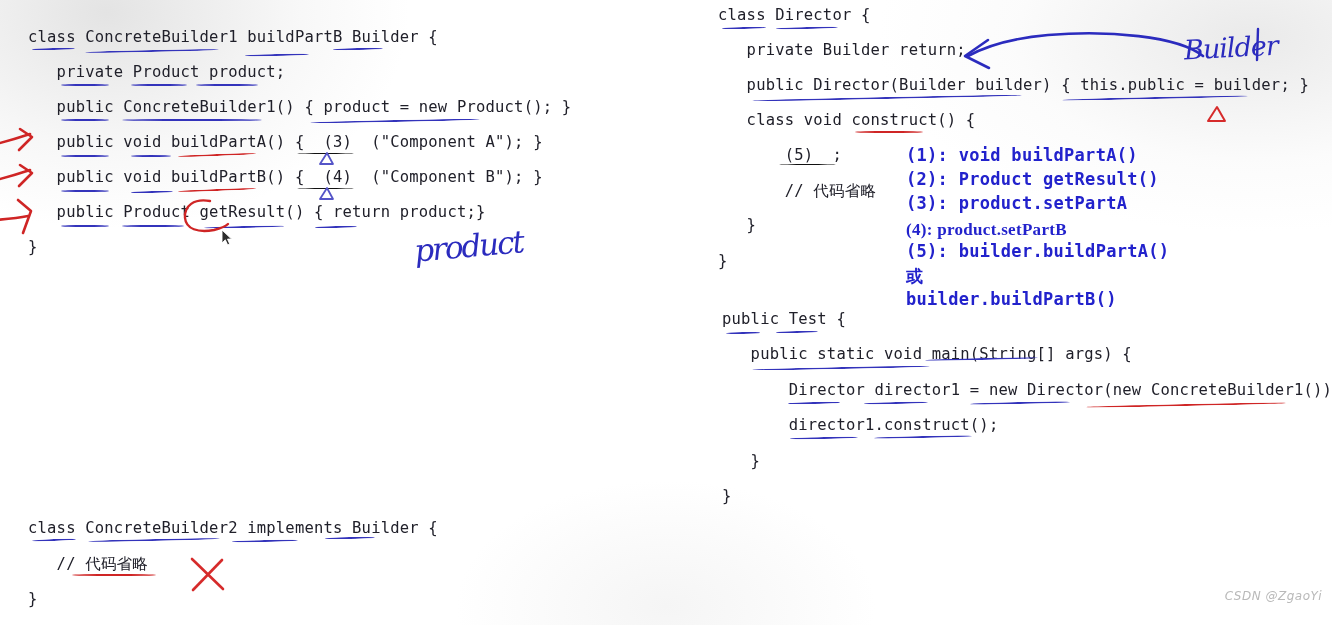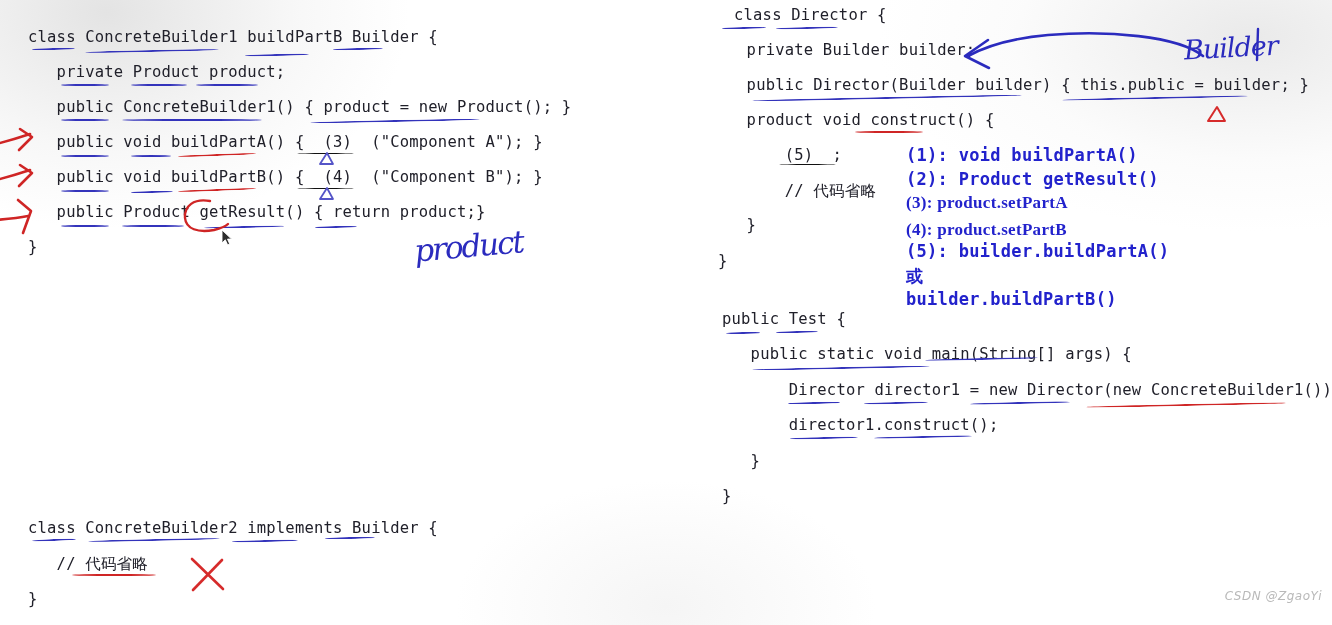--- a/index.html
+++ b/index.html
@@ -150,24 +150,24 @@
   <div class="ul tilt" style="left:88px; top:539px; width:132px;"></div>
   <div class="ul tilt" style="left:232px; top:540px; width:66px;"></div>
   <div class="ul tilt" style="left:325px; top:537px; width:50px;"></div>
   <div class="ul red" style="left:72px; top:574px; width:84px;"></div>
 
   <svg class="ink" style="left:189px; top:556px;" width="38" height="38" viewBox="0 0 38 38">
     <path d="M3 3 L34 33" fill="none" stroke="#d62b2b" stroke-width="2.6" stroke-linecap="round"></path>
     <path d="M33 4 L4 34" fill="none" stroke="#d62b2b" stroke-width="2.6" stroke-linecap="round"></path>
   </svg>
 
-  <div class="code" style="left:734px; top:6px;">class Director {</div>
-  <div class="code" style="left:718px; top:41px;">   private Builder builder;</div>
+  <div class="code" style="left:718px; top:6px;">class Director {</div>
+  <div class="code" style="left:718px; top:41px;">   private Builder return;</div>
   <div class="code" style="left:718px; top:76px;">   public Director(Builder builder) { this.public = builder; }</div>
-  <div class="code" style="left:718px; top:111px;">   product void construct() {</div>
+  <div class="code" style="left:718px; top:111px;">   class void construct() {</div>
   <div class="code" style="left:718px; top:146px;">       (5)  ;</div>
   <div class="code cn" style="left:718px; top:181px; font-family:'DejaVu Sans Mono','Liberation Mono',monospace;">       // 代码省略</div>
   <div class="code" style="left:718px; top:216px;">   }</div>
   <div class="code" style="left:718px; top:252px;">}</div>
 
   <div class="ul black" style="left:779px; top:164px; width:57px;"></div>
 
   <div class="ul tilt" style="left:722px; top:27px; width:44px;"></div>
   <div class="ul tilt" style="left:776px; top:27px; width:62px;"></div>
   <div class="ul tilt" style="left:752px; top:97px; width:270px;"></div>
@@ -183,21 +183,21 @@
   <svg class="ink" style="left:1254px; top:28px;" width="10" height="34" viewBox="0 0 10 34">
     <path d="M4 1 L3 32" fill="none" stroke="#2b2bbe" stroke-width="2.4" stroke-linecap="round"></path>
   </svg>
 
   <svg class="ink" style="left:1206px; top:105px;" width="22" height="18" viewBox="0 0 22 18">
     <path d="M2 16 L11 2 L19 16 Z" fill="none" stroke="#d62b2b" stroke-width="2" stroke-linejoin="round"></path>
   </svg>
 
   <div class="ansline" style="left:906px; top:145px;">(1): void buildPartA()</div>
   <div class="ansline" style="left:906px; top:169px;">(2): Product getResult()</div>
-  <div class="ansline" style="left:906px; top:193px;font-family:Liberation Serif, serif;">(3): product.setPartA</div>
+  <div class="ansline" style="left:906px; top:193px;">(3): product.setPartA</div>
   <div class="ansline" style="left:906px; top:220px;font-family:Liberation Serif, serif;">(4): product.setPartB</div>
   <div class="ansline" style="left:906px; top:241px;">(5): builder.buildPartA()</div>
   <div class="ansline cn" style="left:906px; top:265px;">或</div>
   <div class="ansline" style="left:906px; top:289px;">builder.buildPartB()</div>
 
   <div class="code" style="left:722px; top:310px;">public Test {</div>
   <div class="code" style="left:722px; top:345px;">   public static void main(String[] args) {</div>
   <div class="code" style="left:722px; top:381px;">       Director director1 = new Director(new ConcreteBuilder1());</div>
   <div class="code" style="left:722px; top:416px;">       director1.construct();</div>
   <div class="code" style="left:722px; top:452px;">   }</div>

